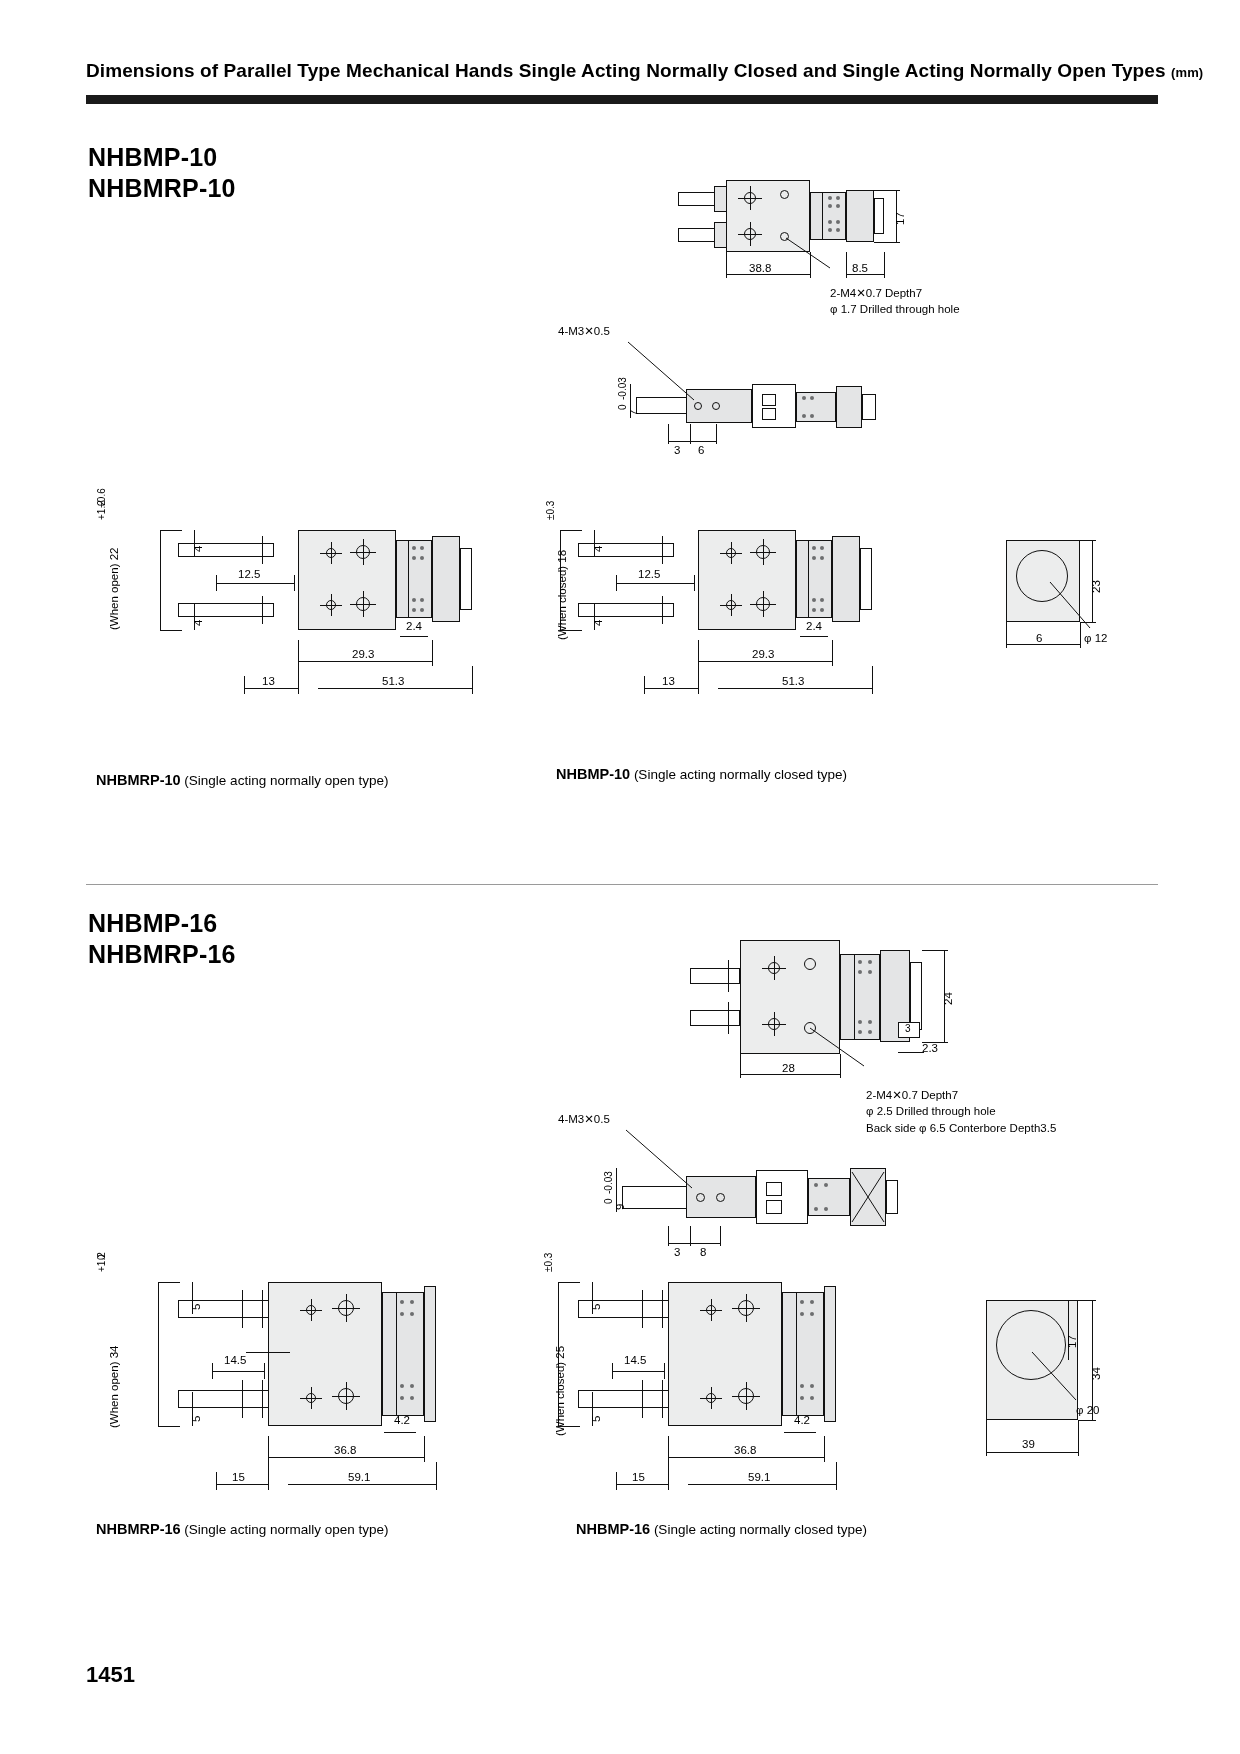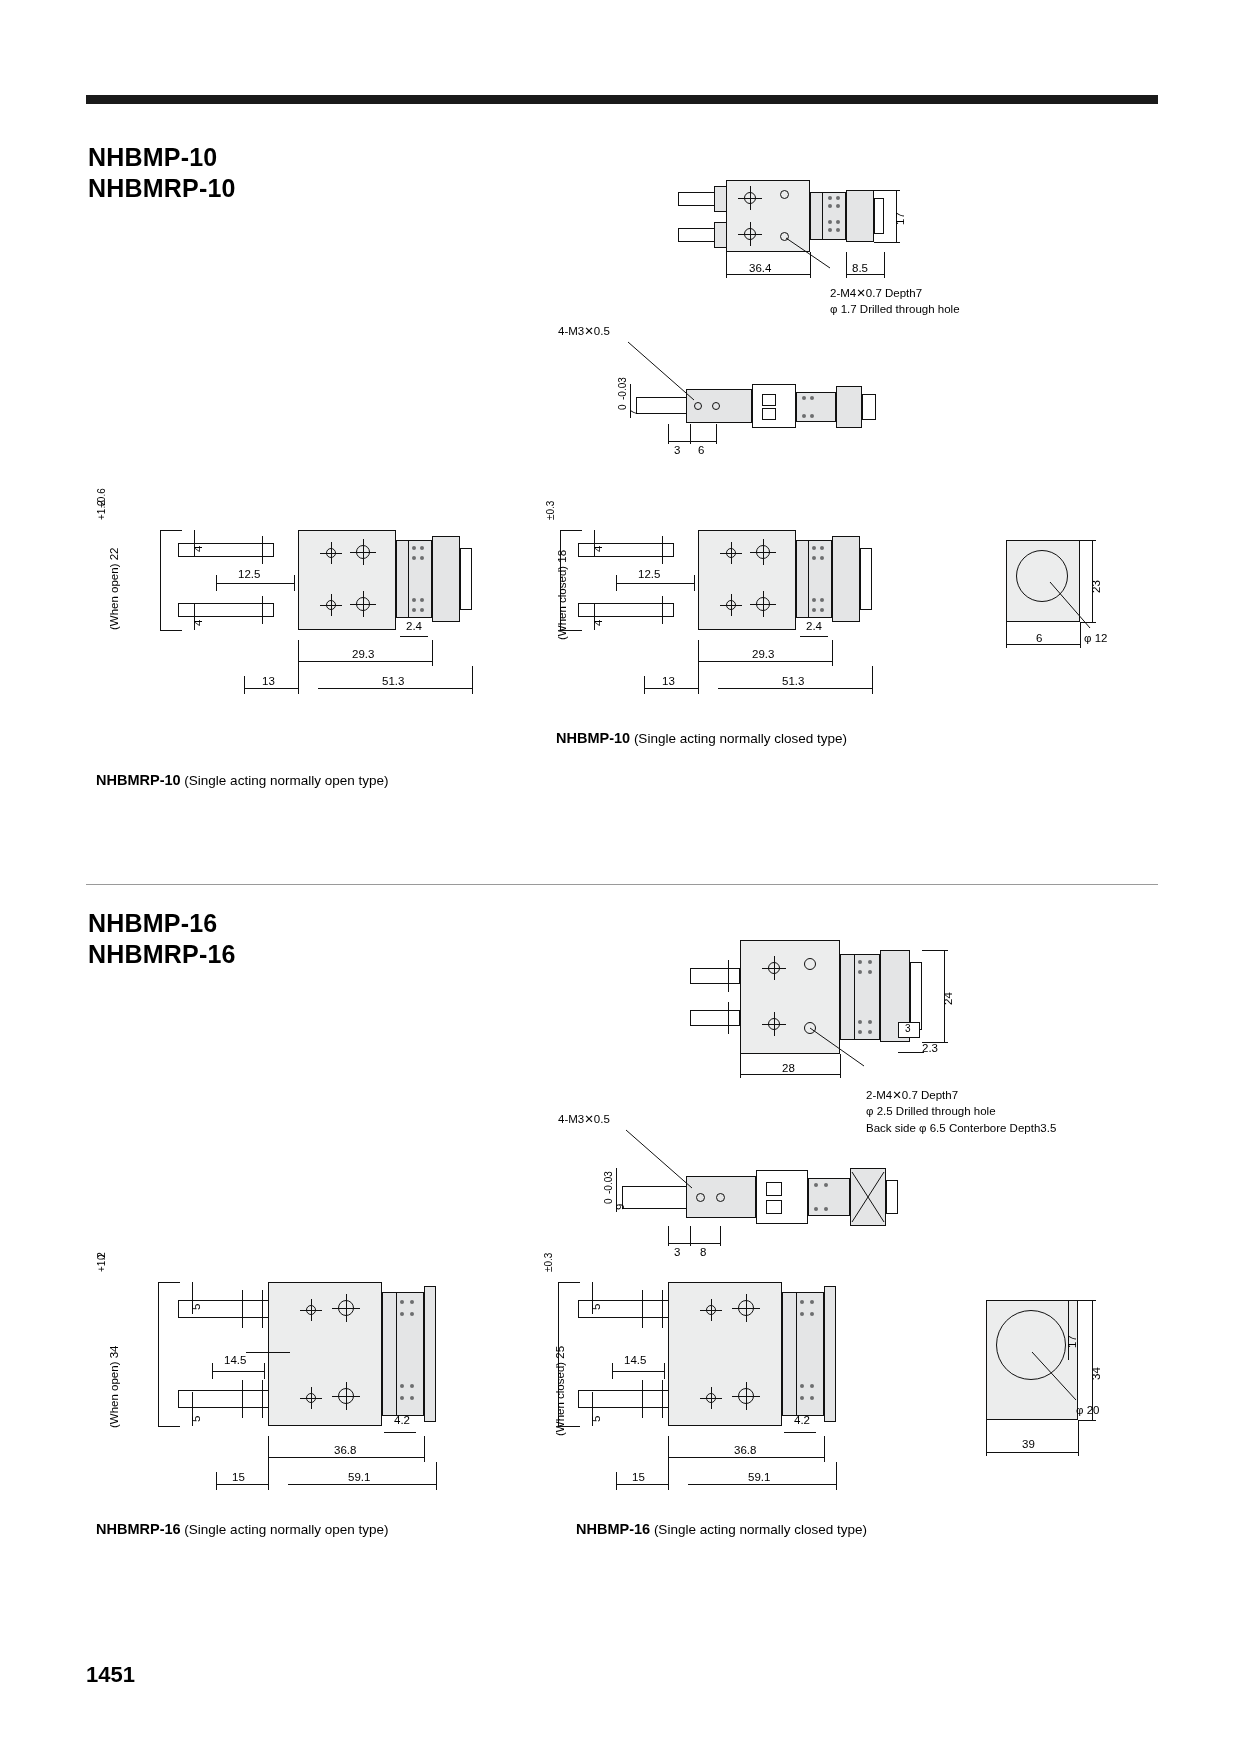--- a/index.html
+++ b/index.html
@@ -39,20 +39,26 @@
   .dot{position:absolute;border-radius:50%;background:#6d6e70;}
   .plusv{position:absolute;width:0;border-left:1px solid #111;}
   .plush{position:absolute;height:0;border-top:1px solid #111;}
   .tick{position:absolute;width:0;border-left:1px solid #111;}
 </style>
 </head>
 <body>
 
 <div class="page">
 
+  <div class="hdr">
+    <div class="hdr-line">
+      <span>Dimensions of Parallel Type Mechanical Hands   Single Acting Normally Closed and Single Acting Normally Open Types</span>
+      <span class="unit">(mm)</span>
+    </div>
+  </div>
   <div class="hdr-bar"></div>
 
   <div class="model" style="left:88px;top:143px;">NHBMP-10</div>
   <div class="model" style="left:88px;top:174px;">NHBMRP-10</div>
 
   <div class="dw">
 
     <div class="plainbox" style="left:678px;top:192px;width:48px;height:14px;"></div>
     <div class="plainbox" style="left:678px;top:228px;width:48px;height:14px;"></div>
     <div class="greybox" style="left:714px;top:186px;width:16px;height:26px;"></div>
@@ -78,21 +84,21 @@
     <div class="dot" style="left:828px;top:228px;width:4px;height:4px;"></div>
     <div class="dot" style="left:836px;top:228px;width:4px;height:4px;"></div>
     <div class="dot" style="left:828px;top:220px;width:4px;height:4px;"></div>
     <div class="dot" style="left:836px;top:220px;width:4px;height:4px;"></div>
     <div class="greybox" style="left:846px;top:190px;width:28px;height:52px;"></div>
     <div class="plainbox" style="left:874px;top:198px;width:10px;height:36px;"></div>
 
     <div class="hline" style="left:726px;top:274px;width:84px;"></div>
     <div class="tick" style="left:726px;top:252px;height:26px;"></div>
     <div class="tick" style="left:810px;top:252px;height:26px;"></div>
-    <div class="dimtxt" style="left:749px;top:262px;">36.4</div>
+    <div class="dimtxt" style="left:749px;top:262px;">38.8</div>
 
     <div class="hline" style="left:846px;top:274px;width:38px;"></div>
     <div class="tick" style="left:846px;top:252px;height:26px;"></div>
     <div class="tick" style="left:884px;top:252px;height:26px;"></div>
     <div class="dimtxt" style="left:852px;top:262px;">8.5</div>
 
     <div class="vline" style="left:896px;top:190px;height:52px;"></div>
     <div class="hline" style="left:874px;top:190px;width:26px;"></div>
     <div class="hline" style="left:874px;top:242px;width:26px;"></div>
     <div class="vtxt" style="left:894px;top:225px;">17</div>
@@ -273,21 +279,21 @@
     <div class="hline" style="left:644px;top:688px;width:54px;"></div>
     <div class="tick" style="left:644px;top:676px;height:18px;"></div>
     <div class="tick" style="left:698px;top:666px;height:28px;"></div>
     <div class="dimtxt" style="left:662px;top:675px;">13</div>
 
     <div class="hline" style="left:718px;top:688px;width:154px;"></div>
     <div class="tick" style="left:872px;top:666px;height:28px;"></div>
     <div class="dimtxt" style="left:782px;top:675px;">51.3</div>
   </div>
 
-  <div class="cap" style="left:556px;top:730px;">
+  <div class="cap" style="left:556px;top:766px;">
     <b>NHBMP-10</b><span> (Single acting normally closed type)</span>
   </div>
 
   <div class="dw">
     <div class="bodybox" style="left:1006px;top:540px;width:74px;height:82px;"></div>
     <div class="circ" style="left:1016px;top:550px;width:52px;height:52px;"></div>
     <div class="vline" style="left:1092px;top:540px;height:82px;"></div>
     <div class="hline" style="left:1080px;top:540px;width:16px;"></div>
     <div class="hline" style="left:1080px;top:622px;width:16px;"></div>
     <div class="vtxt" style="left:1090px;top:593px;">23</div>

